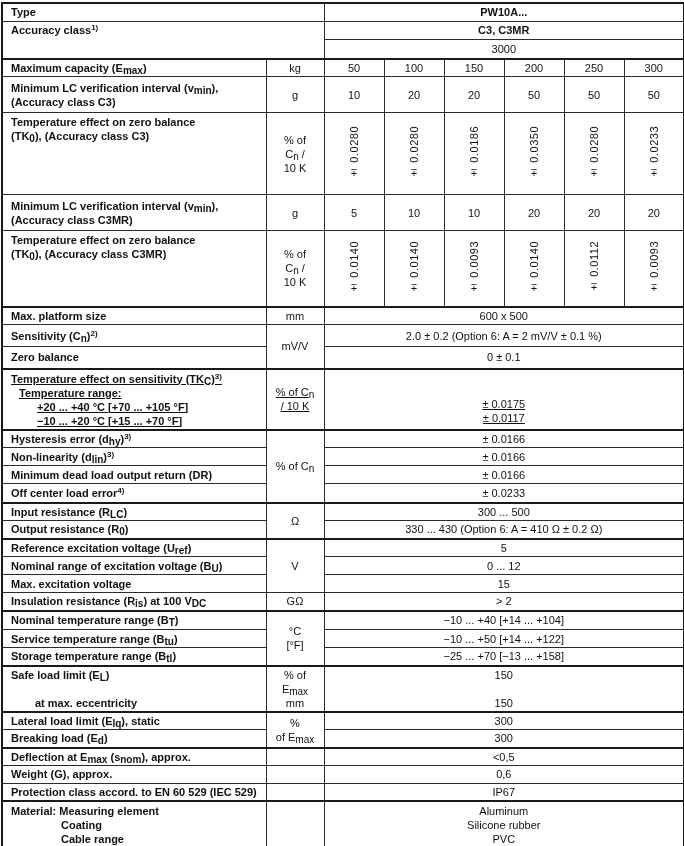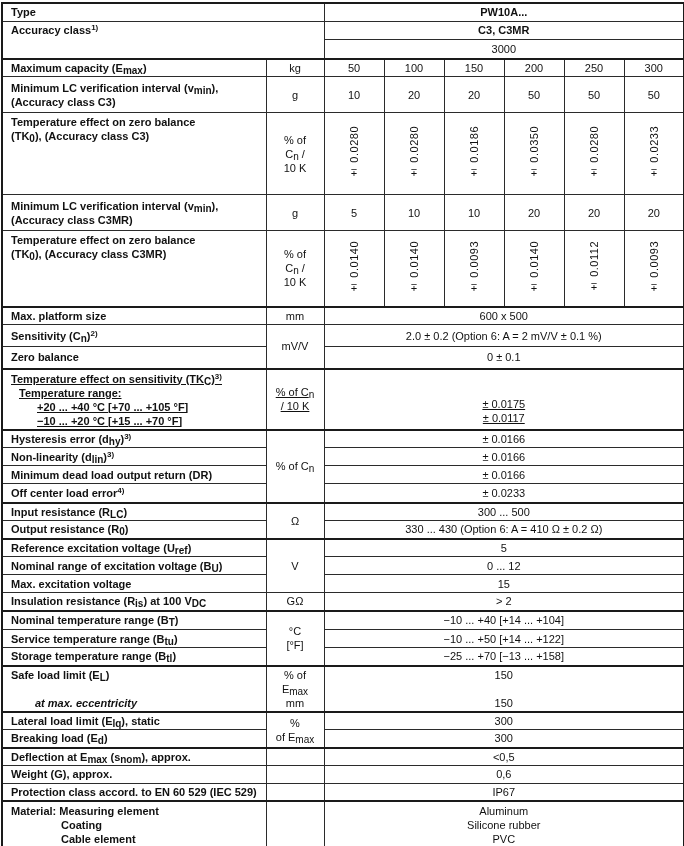--- a/index.html
+++ b/index.html
@@ -268,21 +268,21 @@
         <tr style="height: 18px;">
           <td class="lbl">
             <div class="ln">Storage temperature range (B<sub>tl</sub>)</div>
           </td>
           <td class="val" colspan="6">−25 ... +70 [−13 ... +158]</td>
         </tr>
         <tr class="thick" style="height: 46px;">
           <td class="lbl">
             <div class="wrap flexcol between" style="height: 42px;">
               <div class="ln">Safe load limit (E<sub>L</sub>)</div>
-              <div class="ln" style="padding-left: 24px; font-style: italic;">at max. eccentricity</div>
+              <div class="ln" style="padding-left: 24px;">at max. eccentricity</div>
             </div>
           </td>
           <td class="unit">
             <div class="wrap flexcol between" style="height: 42px;">
               <div>
                 <div class="ln">% of</div>
                 <div class="ln">E<sub>max</sub></div>
               </div>
               <div>
                 <div class="ln">mm</div>
@@ -340,21 +340,21 @@
           </td>
           <td class="unit">
             <div class="ln">&nbsp;</div>
           </td>
           <td class="val" colspan="6">IP67</td>
         </tr>
         <tr class="thick" style="height: 48px;">
           <td class="lbl">
             <div class="ln">Material: Measuring element</div>
             <div class="ln" style="padding-left: 50px;">Coating</div>
-            <div class="ln" style="padding-left: 50px;">Cable element</div>
+            <div class="ln" style="padding-left: 50px;">Cable range</div>
           </td>
           <td class="unit">
             <div class="ln">&nbsp;</div>
           </td>
           <td class="val" colspan="6">
             <div class="ln">Aluminum</div>
             <div class="ln">Silicone rubber</div>
             <div class="ln">PVC</div>
           </td>
         </tr>

